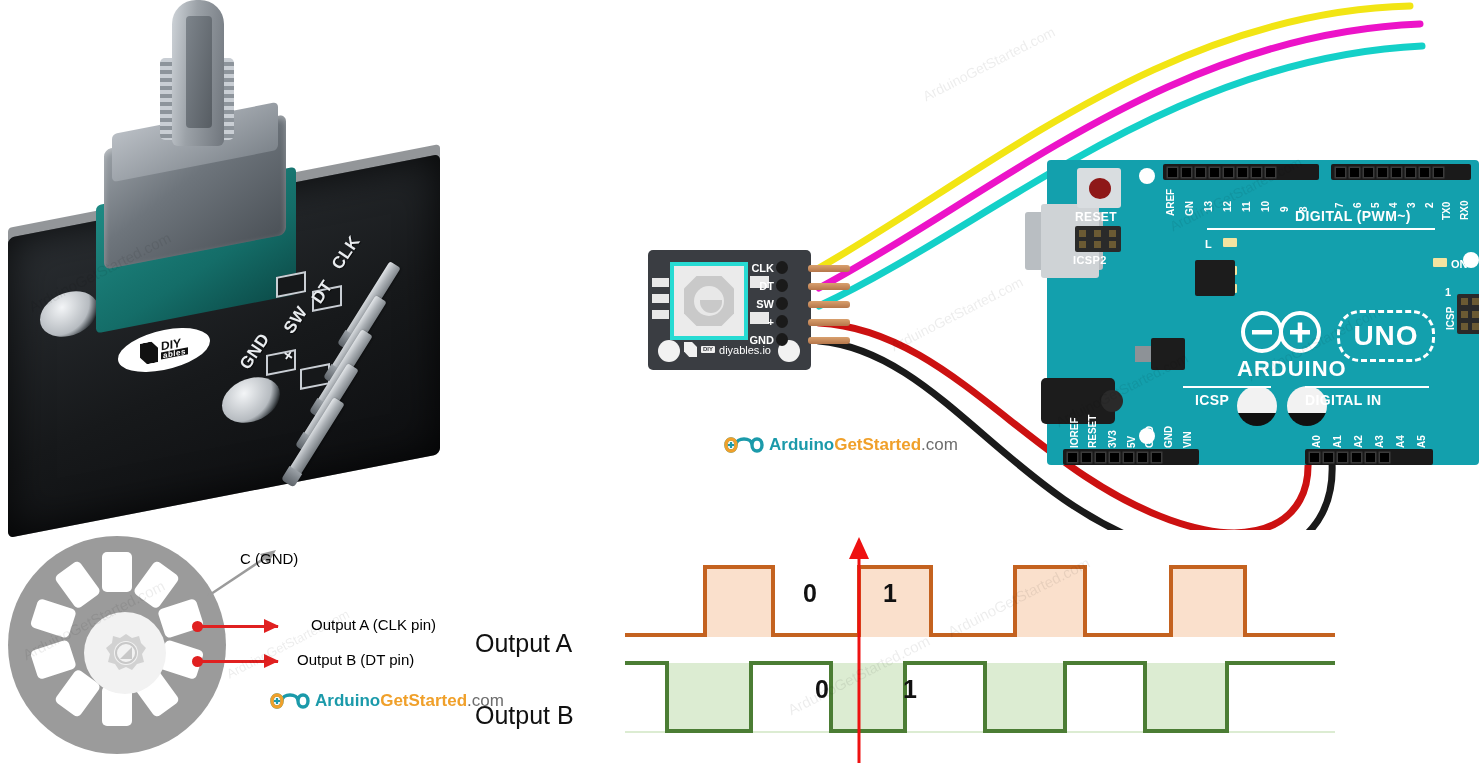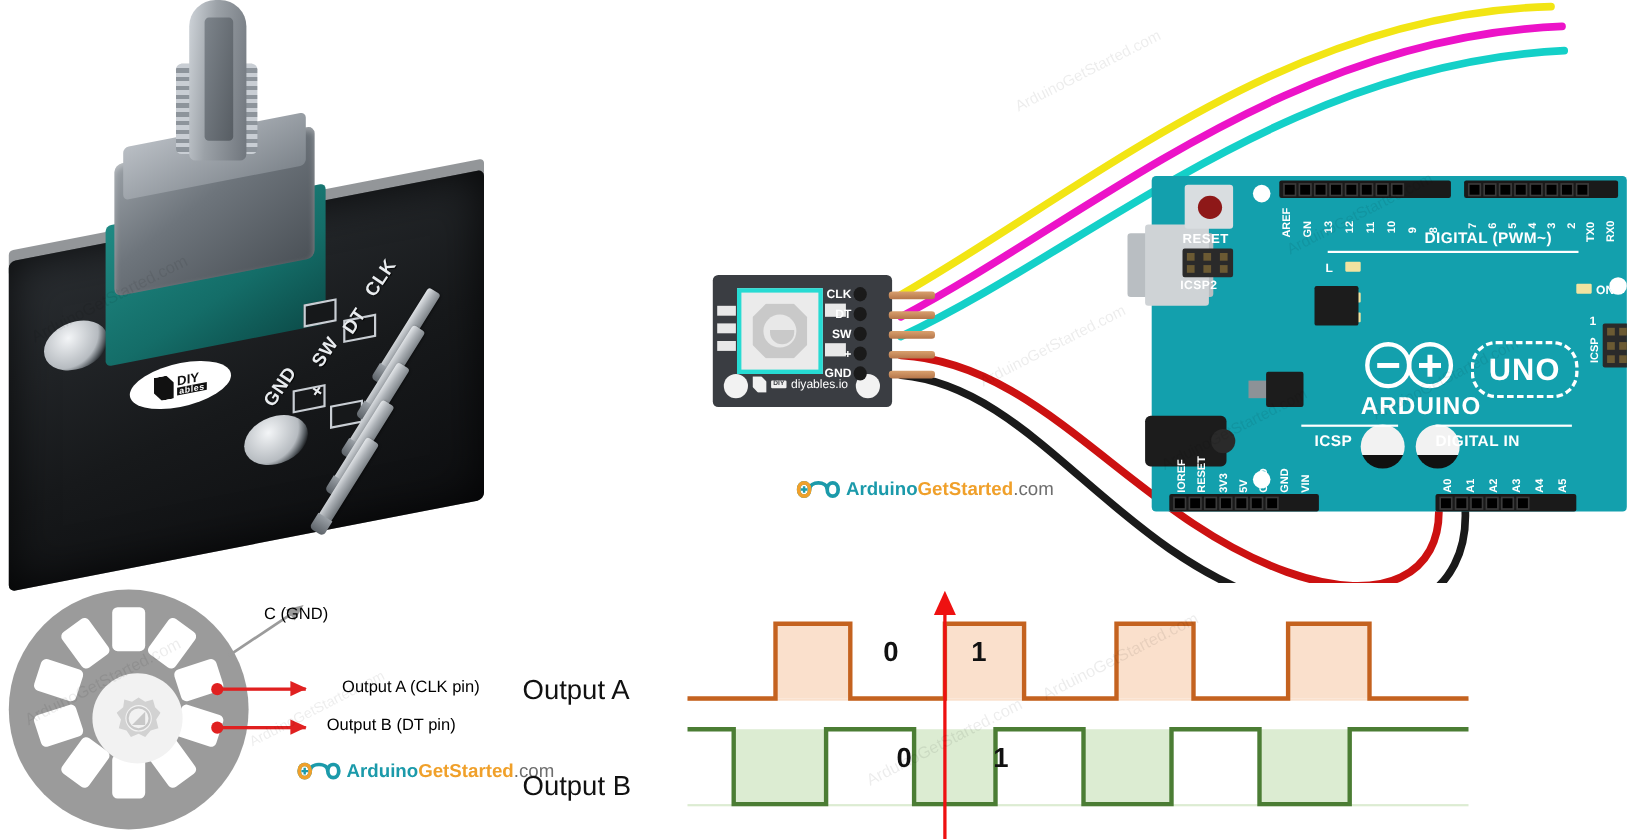--- a/index.html
+++ b/index.html
@@ -444,21 +444,21 @@
     <div class="wm" style="left:120px;top:60px;font-size:14px;">ArduinoGetStarted.com</div>
     <div class="wm" style="left:6px;top:256px;font-size:14px;">ArduinoGetStarted.com</div>
     <div class="wm" style="left:198px;top:210px;font-size:14px;">ArduinoGetStarted.com</div>
   </div>
 
   <div class="wm" style="left:450px;top:90px;font-size:14px;">ArduinoGetStarted.com</div>
   <div class="wm" style="left:418px;top:340px;font-size:14px;">ArduinoGetStarted.com</div>
 </div>
 
 <div class="abs" id="wave">
-  <div class="wavelbl" style="left:20px;top:78px;">Output A</div>
+  <div class="wavelbl" style="left:20px;top:94px;">Output A</div>
   <div class="wavelbl" style="left:20px;top:166px;">Output B</div>
 
   <svg class="abs" style="left:0;top:0;width:1024px;height:228px;">
 
     <path d="M170,100 L250,100 L250,32 L318,32 L318,100 L404,100 L404,32 L476,32 L476,100 L560,100 L560,32 L630,32 L630,100 L716,100 L716,32 L790,32 L790,100 L880,100" fill="#fae0cc" stroke="none"></path>
     <rect x="170" y="100" width="710" height="2" fill="#fae0cc"></rect>
     <path d="M170,100 L250,100 L250,32 L318,32 L318,100 L404,100 L404,32 L476,32 L476,100 L560,100 L560,32 L630,32 L630,100 L716,100 L716,32 L790,32 L790,100 L880,100" fill="none" stroke="#c4621f" stroke-width="4" stroke-linejoin="miter"></path>
 
     <path d="M170,128 L212,128 L212,196 L296,196 L296,128 L376,128 L376,196 L450,196 L450,128 L530,128 L530,196 L610,196 L610,128 L690,128 L690,196 L772,196 L772,128 L880,128" fill="#dcecd2" stroke="none"></path>
     <rect x="170" y="196" width="710" height="2" fill="#dcecd2"></rect>

